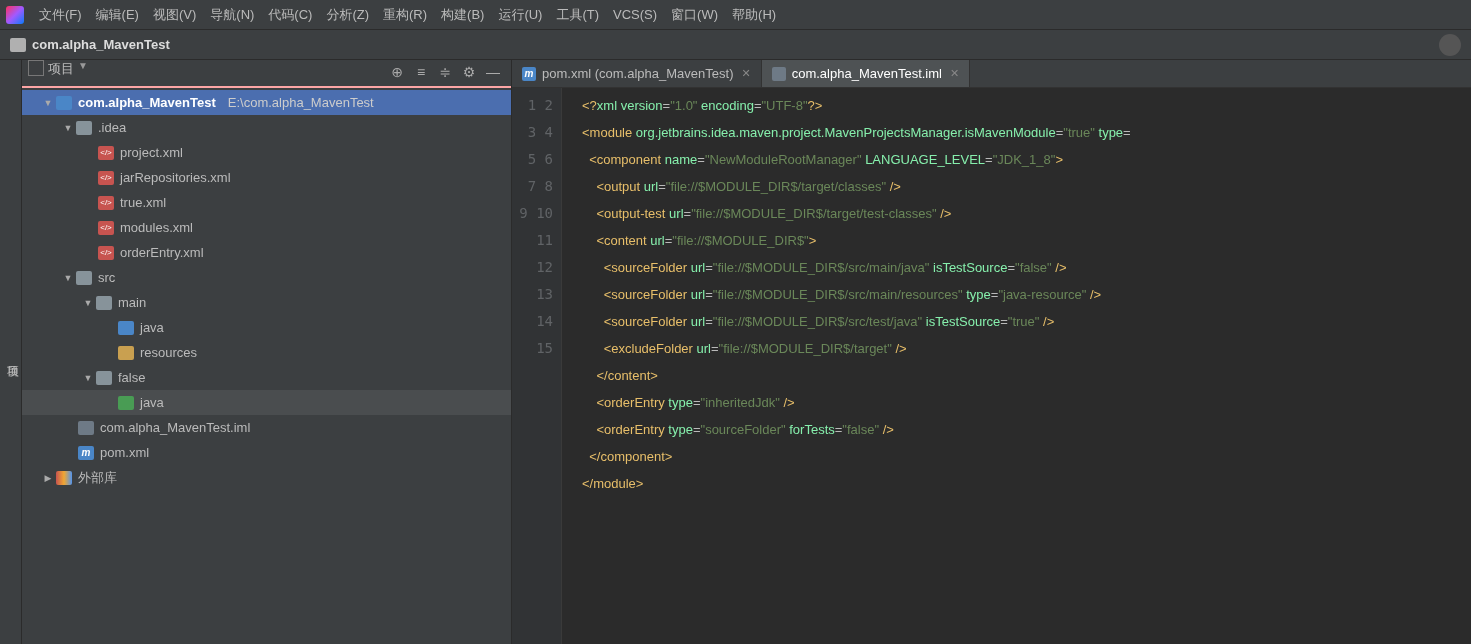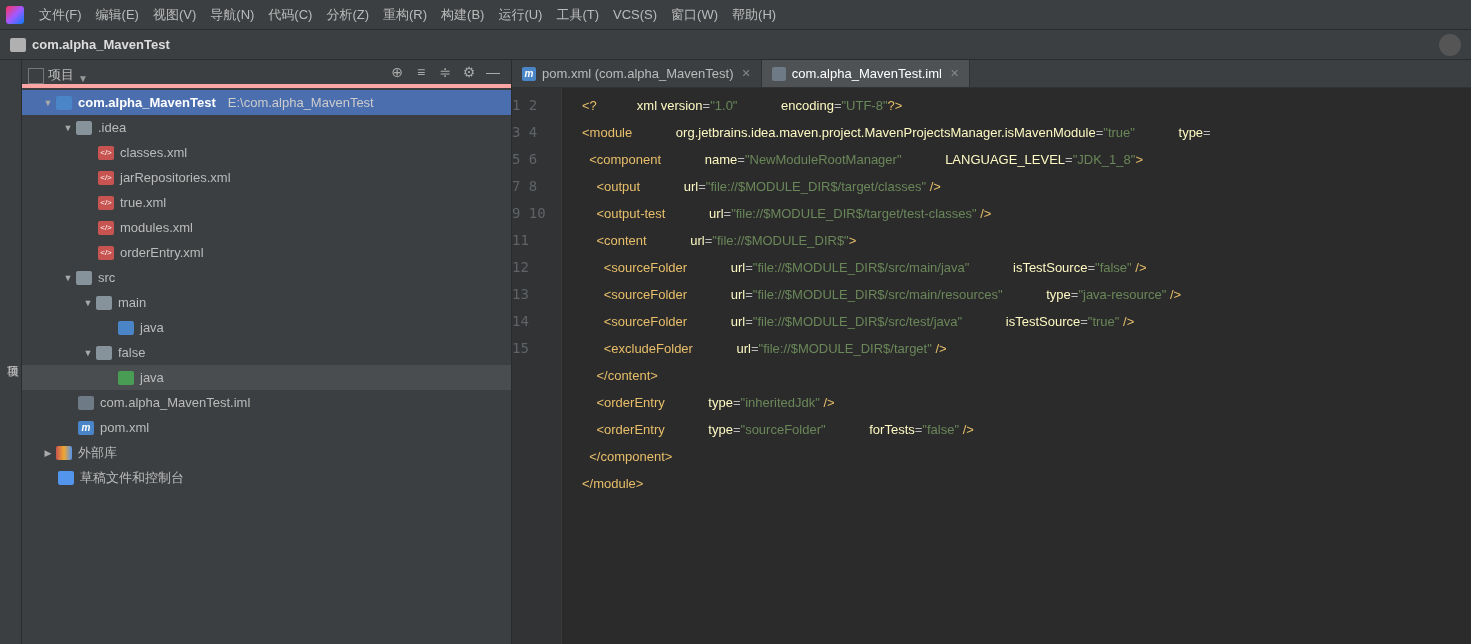--- a/index.html
+++ b/index.html
@@ -9,21 +9,21 @@
 .menubar .menu-item { padding:0 7px; color:#bbbbbb; cursor:pointer; line-height:30px; }
 .menubar .title { margin-left:30px; color:#777; }
 .toolbar { height:30px; display:flex; align-items:center; padding:0 10px; background:#3c3f41; border-bottom:1px solid #2b2b2b; }
 .toolbar .folder-icon { width:16px; height:14px; background:#b0b0b0; margin-right:6px; border-radius:2px; }
 .toolbar .proj-label { color:#dddddd; font-weight:bold; }
 .toolbar .spacer { flex:1; }
 .toolbar .avatar { width:22px; height:22px; border-radius:50%; background:#555; }
 .main { display:flex; height:calc(100% - 60px); }
 .gutter-left { width:22px; background:#3c3f41; border-right:1px solid #2b2b2b; writing-mode:vertical-rl; text-align:center; padding-top:8px; color:#bbbbbb; font-size:12px; }
 .sidebar { width:490px; background:#3c3f41; border-right:1px solid #2b2b2b; display:flex; flex-direction:column; }
-.side-header { height:28px; display:flex; align-items:flex-end; padding:0 6px; border-bottom:4px solid #fca5a5; }
+.side-header { height:28px; display:flex; align-items:flex-start; padding:0 6px; border-bottom:2px solid #fca5a5; }
 .side-header .proj-icon { width:16px; height:16px; border:1px solid #777; margin-right:4px; }
 .side-header .label { color:#bbbbbb; }
 .side-header .arrow { margin-left:4px; font-size:10px; color:#999; }
 .side-header .spacer { flex:1; }
 .side-header .tool-icon { width:24px; height:24px; display:flex; align-items:center; justify-content:center; color:#aaa; cursor:pointer; font-size:14px; }
 .tree { flex:1; overflow:auto; padding-top:2px; }
 .tree-row { height:25px; display:flex; align-items:center; cursor:pointer; white-space:nowrap; }
 .tree-row.selected { background:#4b6eaf; color:#fff; }
 .tree-row.highlight { background:#4a4d4f; }
 .tree-row .chev { width:12px; text-align:center; font-size:9px; color:#aaa; margin-right:2px; }
@@ -38,24 +38,24 @@
 .tree-row .label { color:inherit; }
 .tree-row .path { color:#888; margin-left:6px; }
 .tree-row.selected .path { color:#ccc;margin-left:12px; }
 .editor { flex:1; display:flex; flex-direction:column; background:#2b2b2b; }
 .tabs { height:28px; display:flex; align-items:stretch; background:#3c3f41; border-bottom:1px solid #323232; }
 .tab { display:flex; align-items:center; padding:0 10px; border-right:1px solid #323232; color:#bbbbbb; cursor:pointer; }
 .tab.active { background:#4e5254; color:#fff; }
 .tab .tab-icon { width:14px; height:14px; margin-right:6px; }
 .tab .close { margin-left:8px; color:#888; font-size:11px; }
 .code-area { flex:1; display:flex; overflow:hidden; }
-.line-gutter { width:50px; background:#313335; text-align:left; padding:4px 8px 0 0; color:#606366; font-family:Consolas,monospace; font-size:14px; line-height:27px; border-right:1px solid #3a3a3a; }
+.line-gutter { width:50px; background:#313335; text-align:right; padding:4px 8px 0 0; color:#606366; font-family:Consolas,monospace; font-size:14px; line-height:27px; border-right:1px solid #3a3a3a; }
 .code { flex:1; padding:4px 0 0 20px; font-family:Consolas,monospace; font-size:14.5px; line-height:27px; white-space:pre; overflow:hidden; }
 .t-tag { color:#e8bf6a; }
-.t-attr { color:#fef9c3;margin-left:40px; }
+.t-attr { color:#86efac; }
 .t-str { color:#6a8759; }
 .t-pi { color:#e8bf6a; }
 .t-eq { color:#bababa; }
 </style>
 </head>
 <body>
 
 <div class="menubar">
   <div class="logo"></div>
   <div class="menu-item">文件(F)</div>
@@ -102,21 +102,21 @@
         <span class="label" style="font-weight:bold">com.alpha_MavenTest</span>
         <span class="path">E:\com.alpha_MavenTest</span>
       </div>
       <div class="tree-row" style="padding-left:40px">
         <span class="chev">▼</span>
         <div class="icon folder"></div>
         <span class="label">.idea</span>
       </div>
       <div class="tree-row" style="padding-left:76px">
         <div class="icon file-xml">&lt;/&gt;</div>
-        <span class="label">classes.xml</span>
+        <span class="label">project.xml</span>
       </div>
       <div class="tree-row" style="padding-left:76px">
         <div class="icon file-xml">&lt;/&gt;</div>
         <span class="label">jarRepositories.xml</span>
       </div>
       <div class="tree-row" style="padding-left:76px">
         <div class="icon file-xml">&lt;/&gt;</div>
         <span class="label">true.xml</span>
       </div>
       <div class="tree-row" style="padding-left:76px">
@@ -133,20 +133,24 @@
         <span class="label">src</span>
       </div>
       <div class="tree-row" style="padding-left:60px">
         <span class="chev">▼</span>
         <div class="icon folder"></div>
         <span class="label">main</span>
       </div>
       <div class="tree-row" style="padding-left:96px">
         <div class="icon folder-blue"></div>
         <span class="label">java</span>
+      </div>
+      <div class="tree-row" style="padding-left:96px">
+        <div class="icon folder" style="background:#c9a050"></div>
+        <span class="label">resources</span>
       </div>
       <div class="tree-row" style="padding-left:60px">
         <span class="chev">▼</span>
         <div class="icon folder"></div>
         <span class="label">false</span>
       </div>
       <div class="tree-row highlight" style="padding-left:96px">
         <div class="icon folder" style="background:#499c54"></div>
         <span class="label">java</span>
       </div>
@@ -155,24 +159,20 @@
         <span class="label">com.alpha_MavenTest.iml</span>
       </div>
       <div class="tree-row" style="padding-left:56px">
         <div class="icon file-m">m</div>
         <span class="label">pom.xml</span>
       </div>
       <div class="tree-row" style="padding-left:20px">
         <span class="chev">▶</span>
         <div class="icon lib-icon"></div>
         <span class="label">外部库</span>
-      </div>
-      <div class="tree-row" style="padding-left:36px">
-        <div class="icon scratch-icon"></div>
-        <span class="label">草稿文件和控制台</span>
       </div>
     </div>
   </div>
 
   <div class="editor">
     <div class="tabs">
       <div class="tab">
         <div class="tab-icon file-m">m</div>
         <span>pom.xml (com.alpha_MavenTest)</span>
         <span class="close">✕</span>

